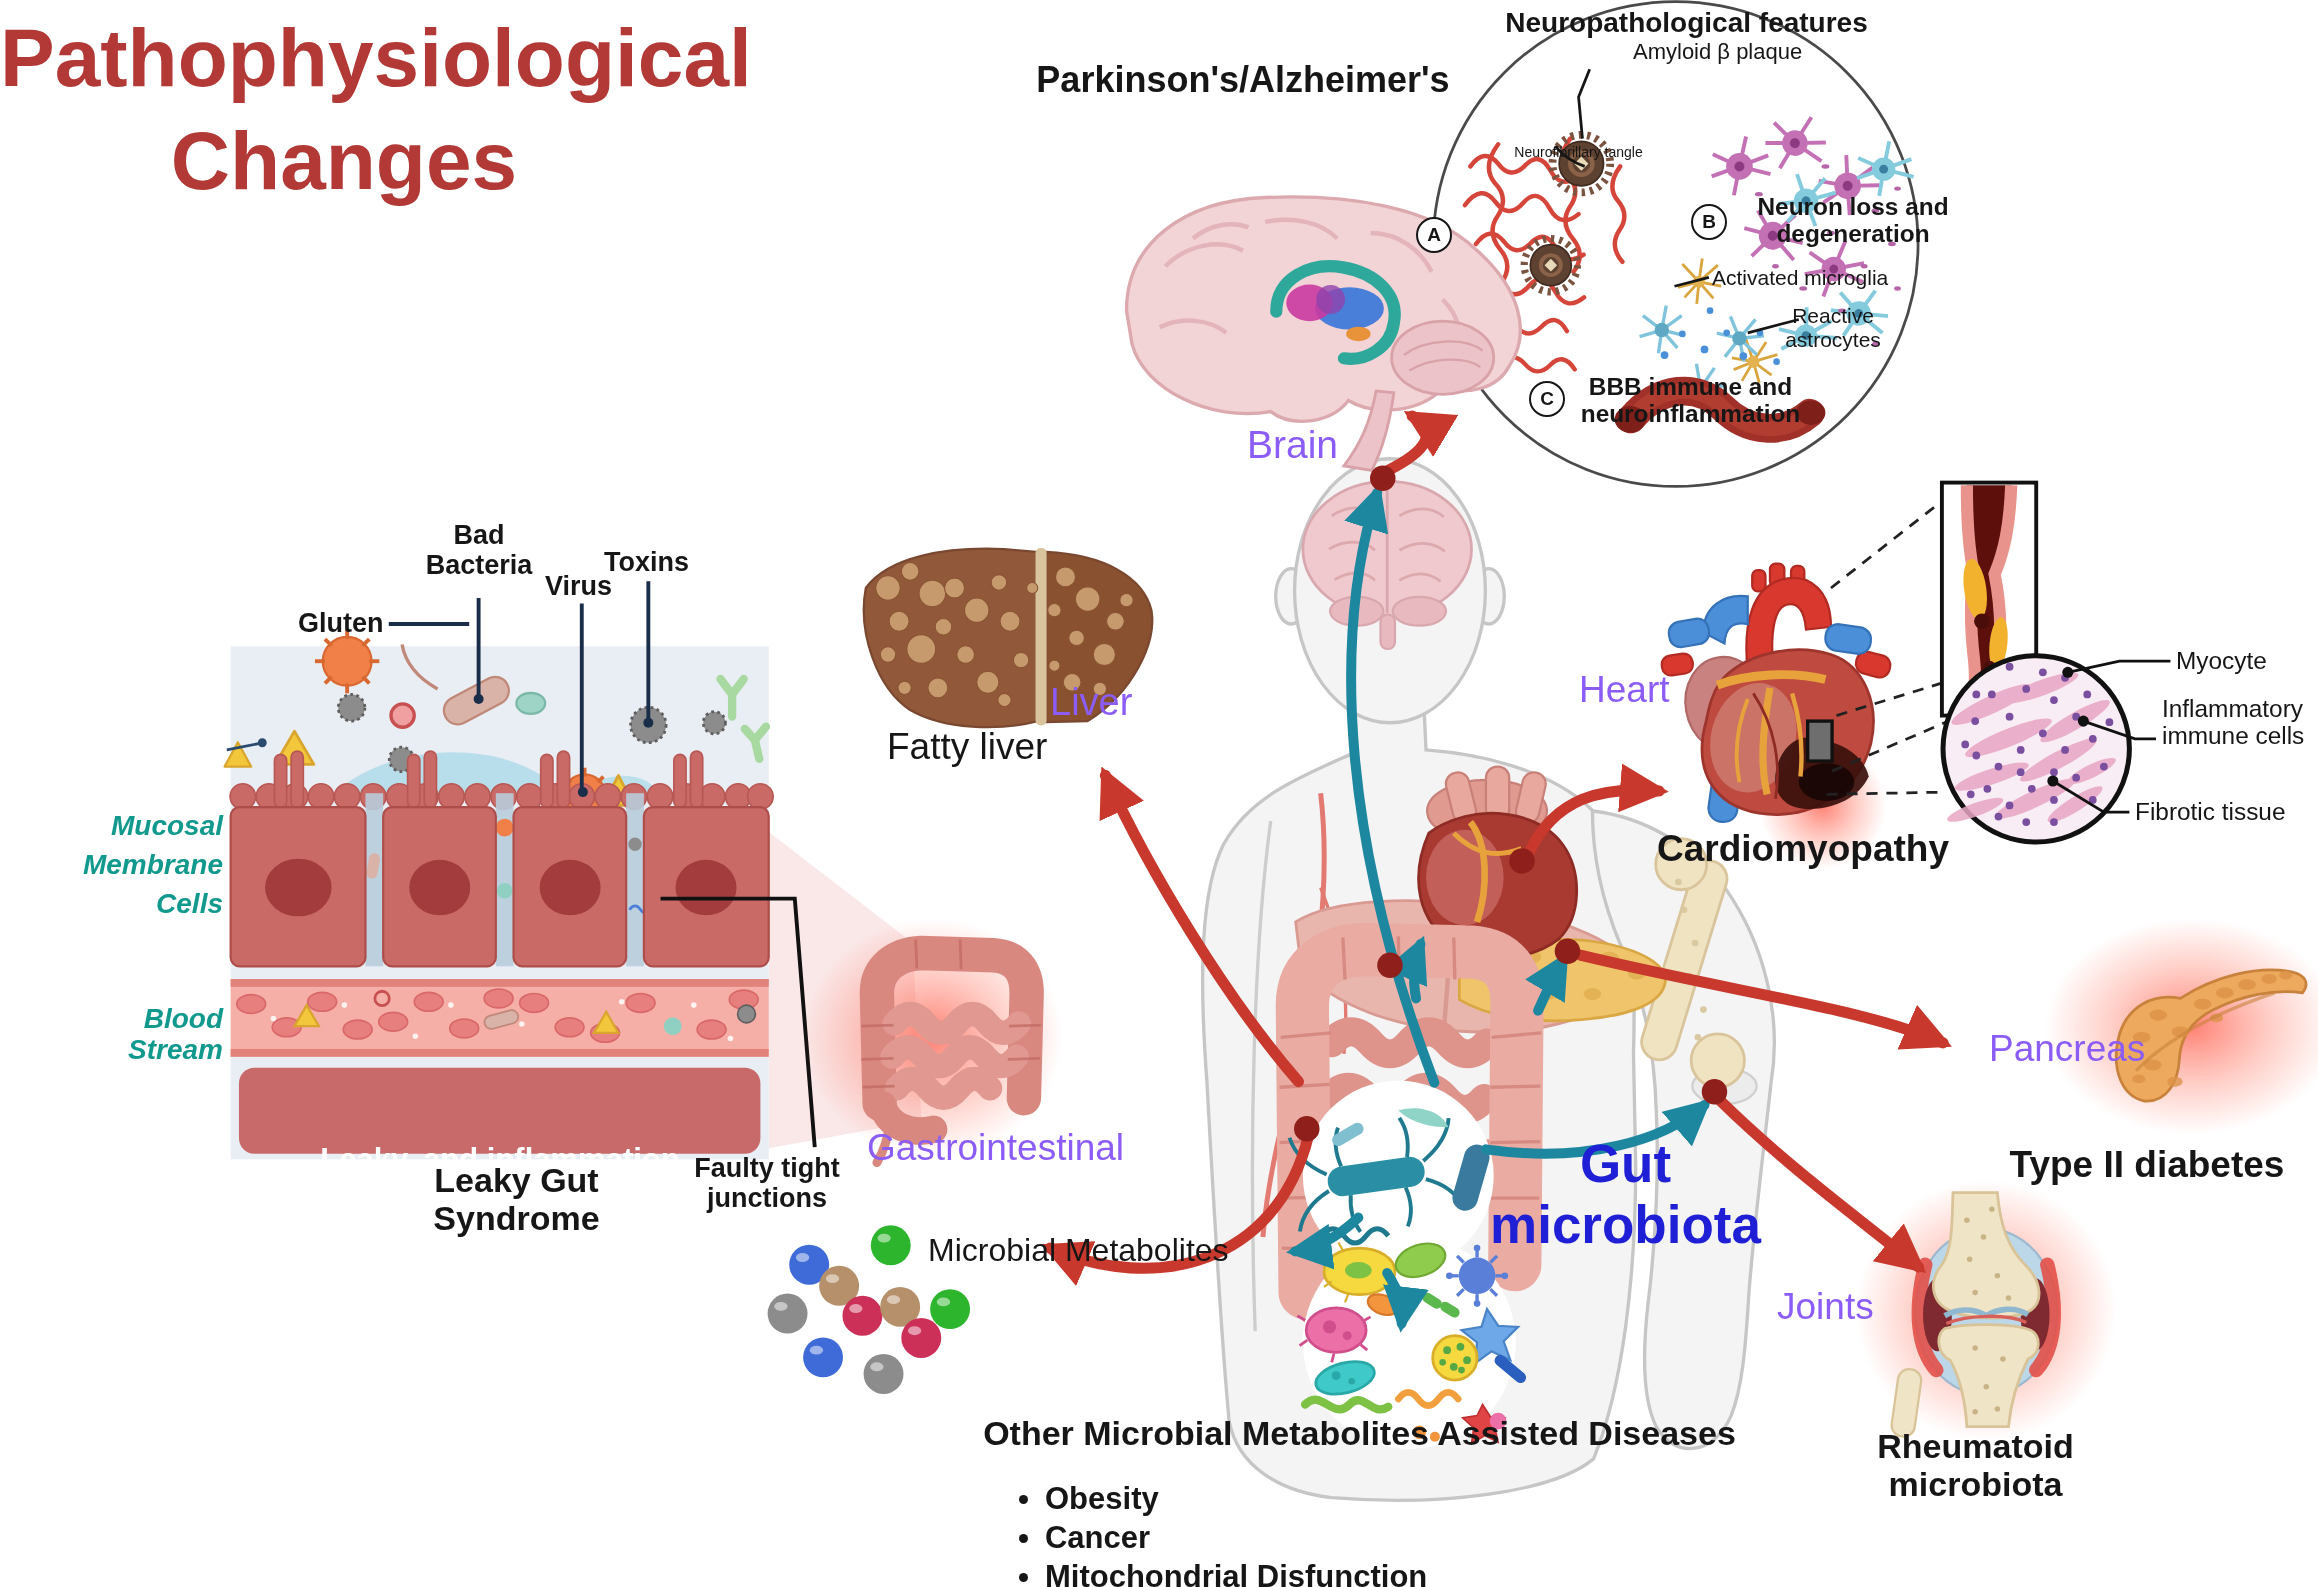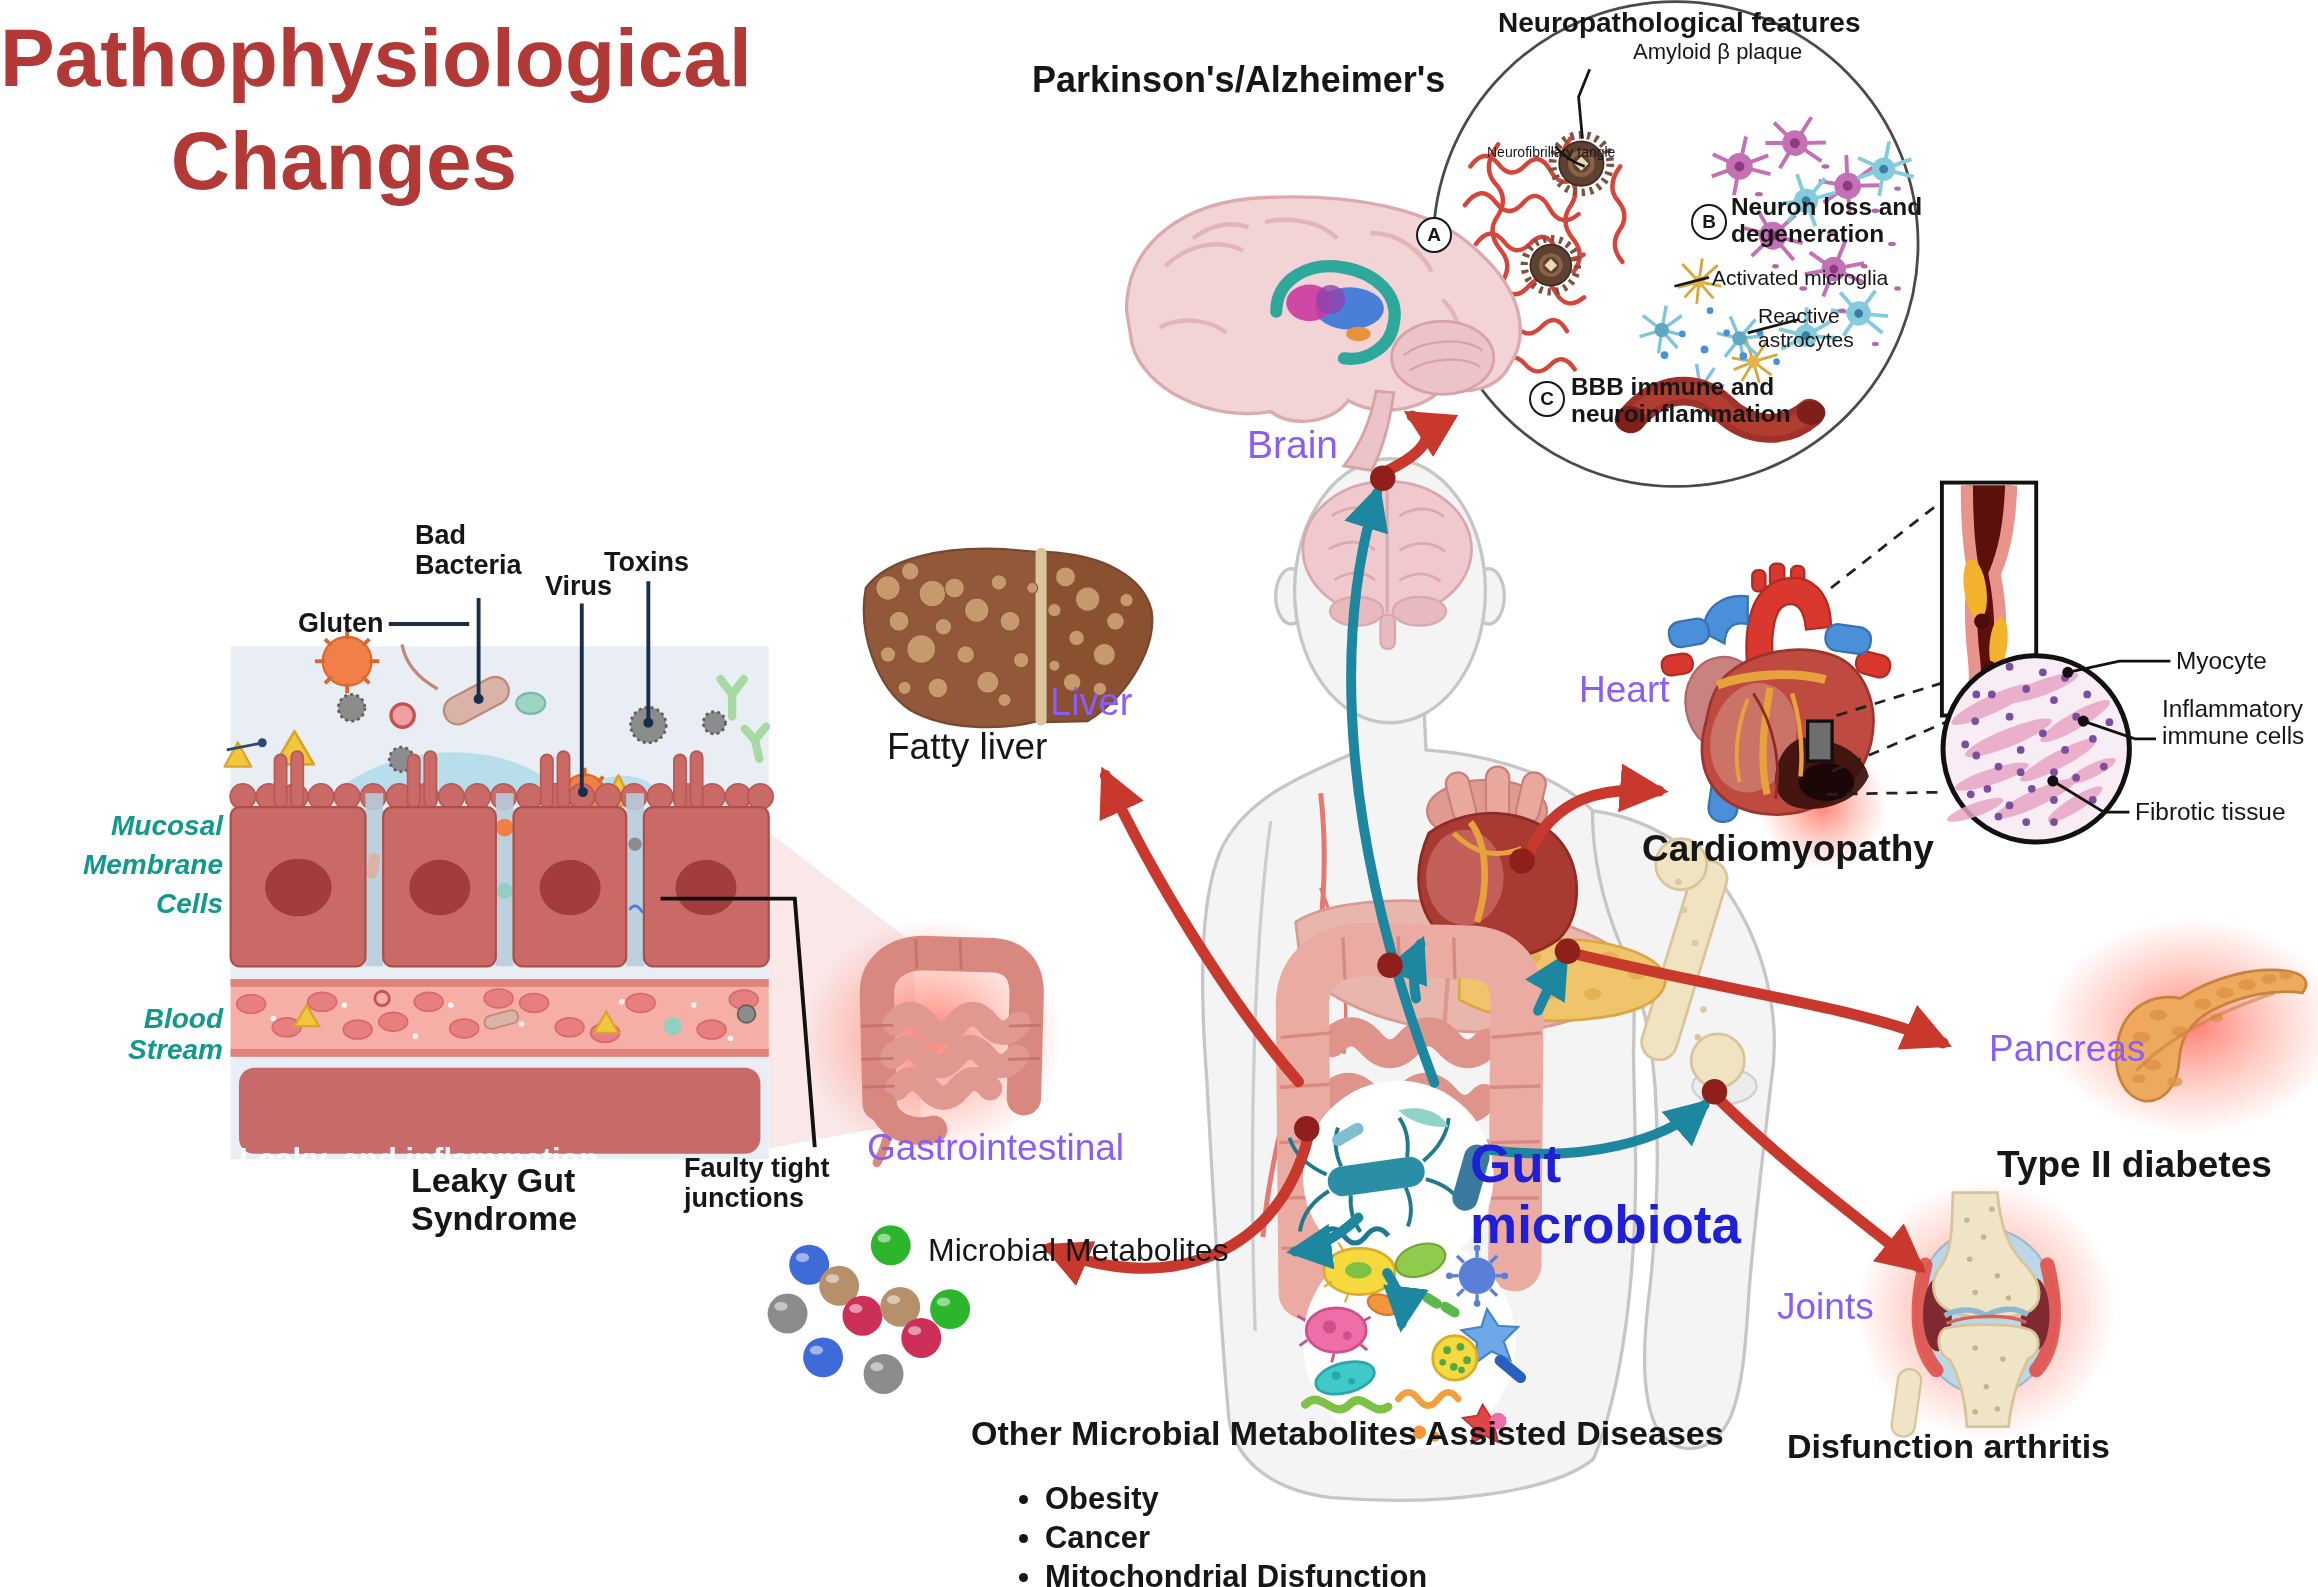--- a/index.html
+++ b/index.html
@@ -1,20 +1,20 @@
 <!DOCTYPE html>
 <html style="font-size:9px"><head>
 <meta charset="utf-8">
 <style>
   html,body{margin:0;padding:0;background:#fff;}
   #canvas{position:relative;width:2319px;height:1587px;background:#fff;overflow:hidden;
           font-family:"Liberation Sans","DejaVu Sans",sans-serif;}
   #art{position:absolute;left:0;top:0;width:100%;height:100%;}
   .lbl{position:absolute;color:#161616;line-height:1.12;}
-  .c{text-align:left;} .r{text-align:right;} .b{font-weight:bold;} .i{font-style:italic;}
+  .c{text-align:center;} .r{text-align:right;} .b{font-weight:bold;} .i{font-style:italic;}
   .title{color:#B23936;font-weight:800;font-size:82px;line-height:1.26;text-align:center;}
   .red{color:#8b5cf6;} .teal{color:#12998E;} .blue{color:#1F1FD6;} .white{color:#fff;}
   .mag{color:#EE18E2;}
   .brow{display:flex;align-items:center;gap:16.6px;}
   .mdot{width:12.2px;height:12.2px;border-radius:50%;background:#EE18E2;flex:0 0 auto;}
   .kdot{width:9.4px;height:9.4px;border-radius:50%;background:#161616;flex:0 0 auto;}
   .letter{position:absolute;width:32px;height:32px;border:2.8px solid #161616;border-radius:50%;
           background:#fff;display:flex;align-items:center;justify-content:center;
           font-size:19px;font-weight:bold;color:#161616;}
 </style>
@@ -896,21 +896,21 @@
 <div class="lbl b c" style="left:411px;top:1161px;width:211px;font-size:34px;">Leaky Gut Syndrome</div>
 <div class="lbl b c" style="left:684px;top:1153px;width:166px;font-size:27px;">Faulty tight junctions</div>
 
 <div class="lbl red" style="left:867px;top:1127px;font-size:37px;font-weight:500;">Gastrointestinal</div>
 <div class="lbl" style="left:928px;top:1233px;font-size:32px;font-weight:500;">Microbial Metabolites</div>
 <div class="lbl blue b c" style="left:1470px;top:1133px;width:311px;font-size:53px;line-height:1.16;">Gut microbiota</div>
 
 <div class="lbl red" style="left:1989px;top:1028px;font-size:37px;font-weight:500;">Pancreas</div>
 <div class="lbl b c" style="left:1997px;top:1144px;width:300px;font-size:37px;">Type II diabetes</div>
 <div class="lbl red" style="left:1777px;top:1286px;font-size:37px;font-weight:500;">Joints</div>
-<div class="lbl b c" style="left:1787px;top:1427px;width:377px;font-size:34px;">Disfunction arthritis</div>
+<div class="lbl b c" style="left:1787px;top:1427px;width:377px;font-size:34px;">Rheumatoid microbiota</div>
 
 <div class="lbl b c" style="left:971px;top:1414px;width:777px;font-size:34px;">Other Microbial Metabolites Assisted Diseases</div>
 <div class="lbl b" style="left:1019px;top:1482px;font-size:31px;">
   <div class="brow" style="margin-bottom:4.4px;">
         <span class="kdot"></span>
         <span>Obesity</span>
       </div>
   <div class="brow" style="margin-bottom:4.4px;">
         <span class="kdot"></span>
         <span>Cancer</span>

